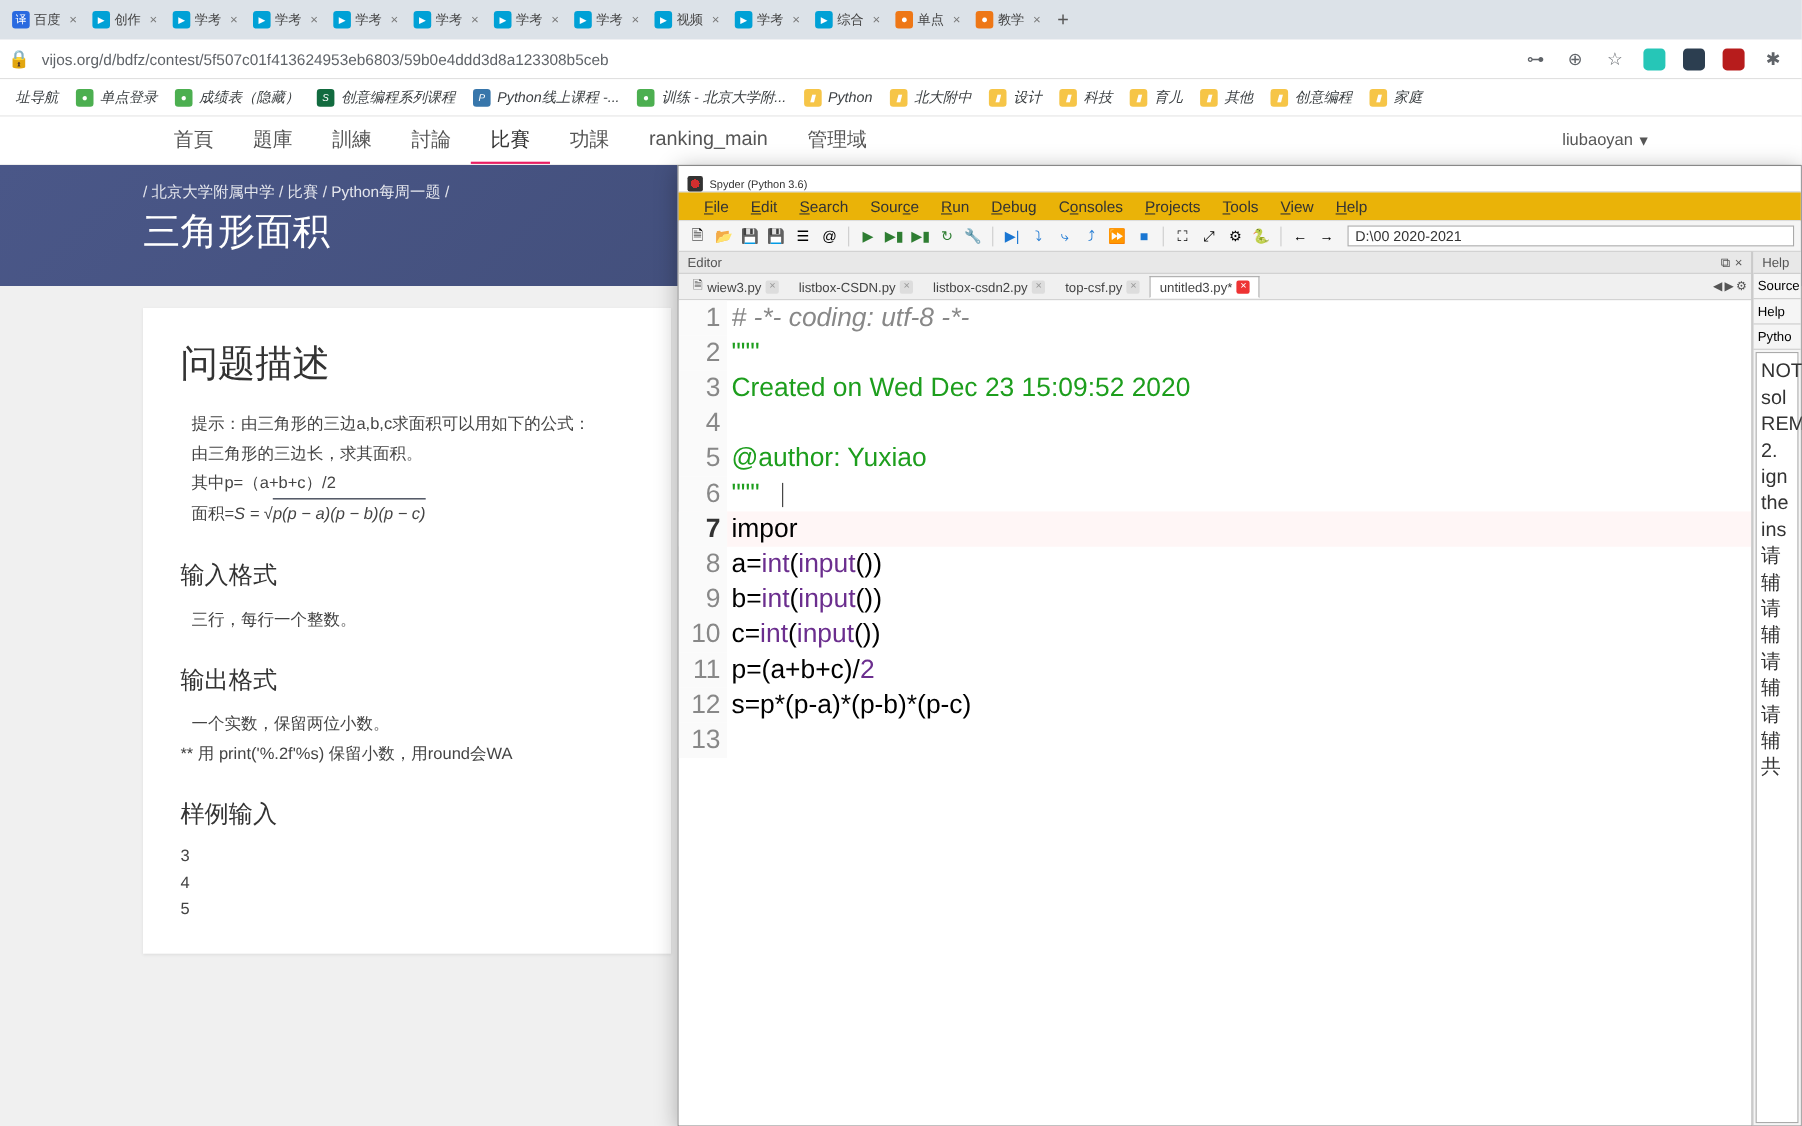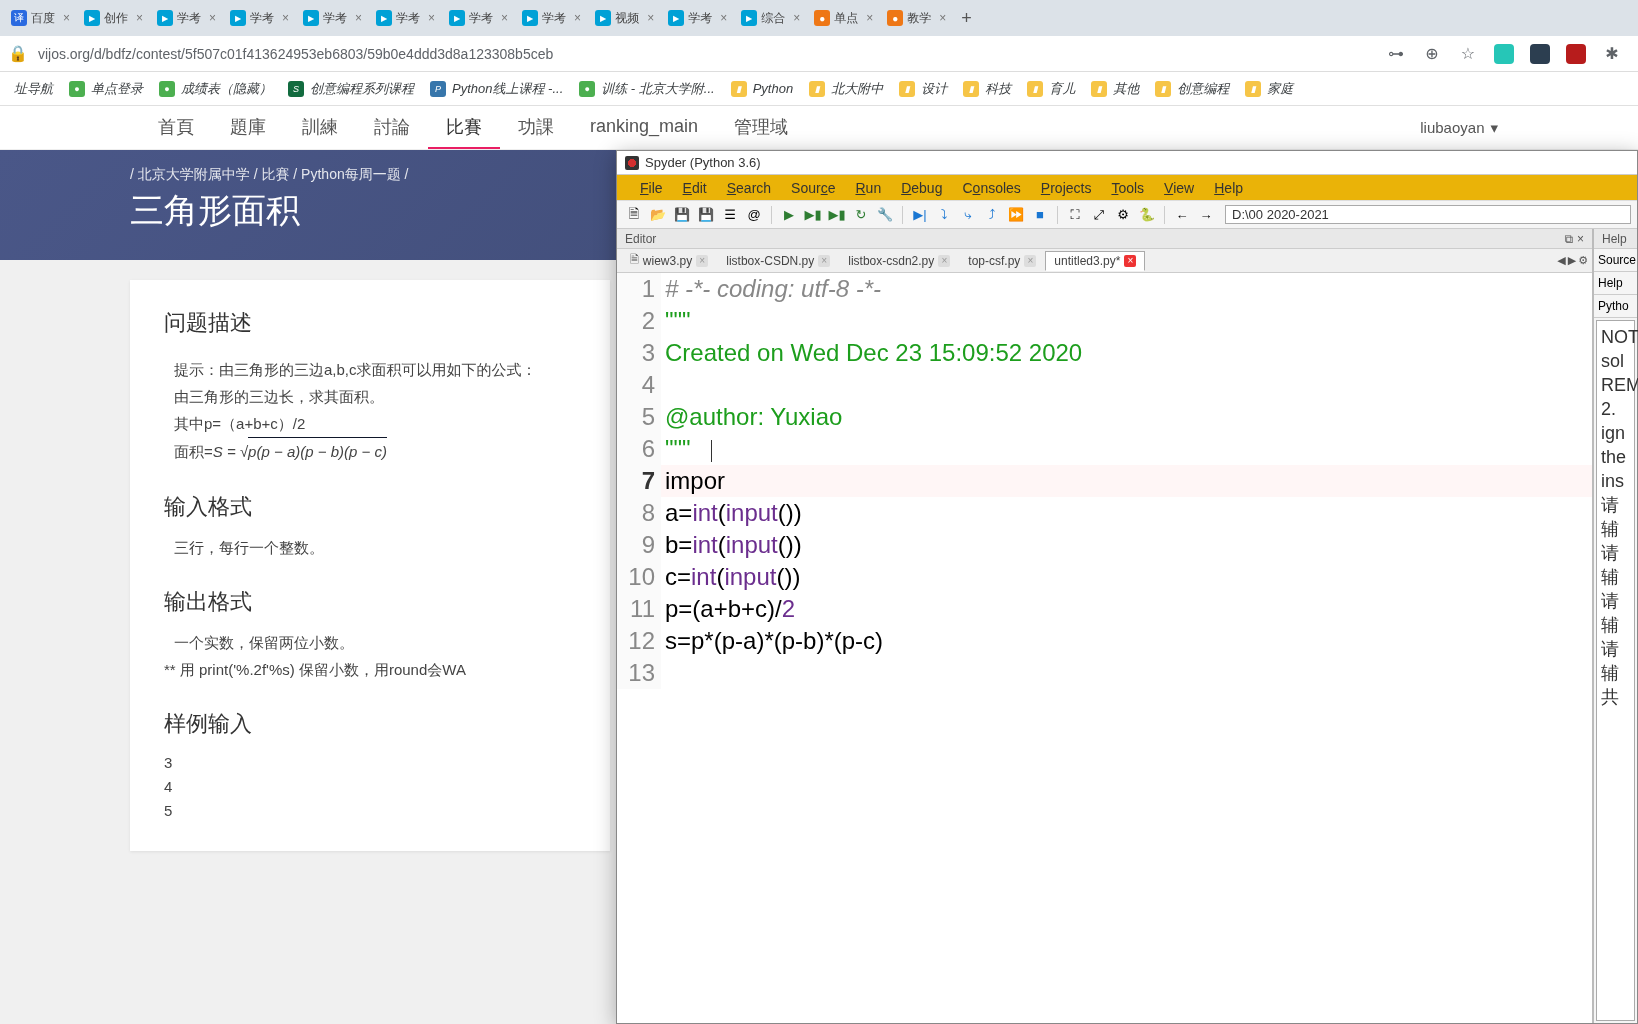--- a/index.html
+++ b/index.html
@@ -41,30 +41,30 @@
 .nav-user { margin-left: auto; font-size: 15px; color: #555; display:flex; align-items:center; gap:6px; }
 
 
 .page-header { background: linear-gradient(135deg, #4a5788, #3a466d); color: #fff; padding: 16px 0 26px 130px; }
 .breadcrumb { font-size: 14px; opacity: 0.85; margin-bottom: 4px; }
 .page-title { font-size: 34px; font-weight: 300; }
 
 
 .content-wrap { display: flex; padding: 20px 0 0 130px; }
 .card { background: #fff; padding: 28px 34px; width: 480px; box-shadow: 0 1px 3px rgba(0,0,0,0.08); }
-.section-h { font-size: 22px; color: #333; margin-bottom: 18px; font-weight: 400; }
+.section-h { font-size: 34px; color: #333; margin-bottom: 18px; font-weight: 400; }
 .section-h.sub { font-size: 22px; margin-top: 26px; margin-bottom: 12px; }
 .body-text { font-size: 15px; color: #444; line-height: 1.8; margin-left: 10px; }
 .formula { font-style: italic; font-family: "Times New Roman", serif; }
 .sqrt-line { border-top: 1px solid #0f172a; display: inline-block; }
 .sample { font-size: 15px; color: #444; line-height: 1.6; }
 
 
 .spyder { position: absolute; left: 616px; top: 150px; width: 1022px; height: 874px; background: #efefef; border: 1px solid #888; box-shadow: 0 4px 20px rgba(0,0,0,0.3); }
-.spyder-title { height: 24px; background: #fff; display: flex; align-items: center; padding: 0 8px; font-size: 13px; color: #333; border-bottom: 1px solid #ccc; }
+.spyder-title { height: 24px; background: #fff; display: flex; align-items: flex-end; padding: 0 8px; font-size: 10px; color: #333; border-bottom: 1px solid #ccc; }
 .spyder-logo { width: 14px; height: 14px; margin-right: 6px; border-radius:2px; background: radial-gradient(circle,#d32f2f 40%,#333 40%); }
 .spyder-menu { height: 26px; background: #eab308; display: flex; align-items: center; padding: 0 13px; font-size: 14px; color: #333; border-bottom: 1px solid #ddd; }
 .menu-item { padding: 2px 10px; cursor: pointer; }
 .menu-item u { text-decoration: underline; }
 .spyder-toolbar { height: 28px; background: #f5f5f5; display: flex; align-items: center; padding: 0 6px; gap: 2px; border-bottom: 1px solid #ccc; }
 .tb-btn { width: 22px; height: 22px; display:inline-flex; align-items:center; justify-content:center; font-size: 13px; cursor: pointer; border-radius:2px; }
 .tb-sep { width: 1px; height: 18px; background: #ccc; margin: 0 4px; }
 .tb-path { margin-left: 6px; font-size: 13px; color: #333; background:#fff; border:1px solid #aaa; padding:1px 6px; flex:1; }
 
 .spyder-body { display: flex; height: calc(100% - 78px); }

